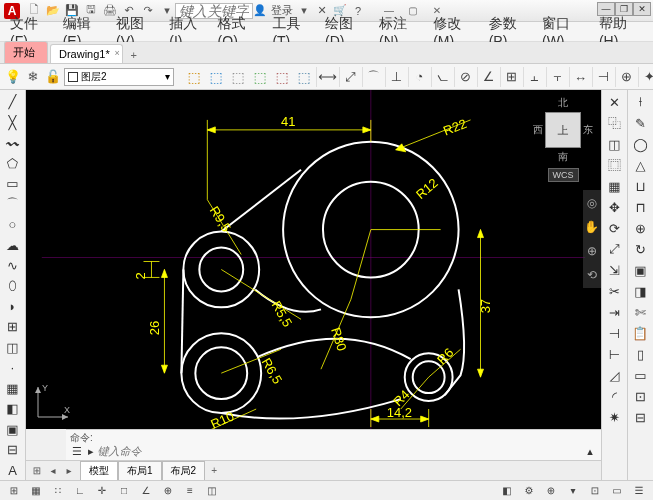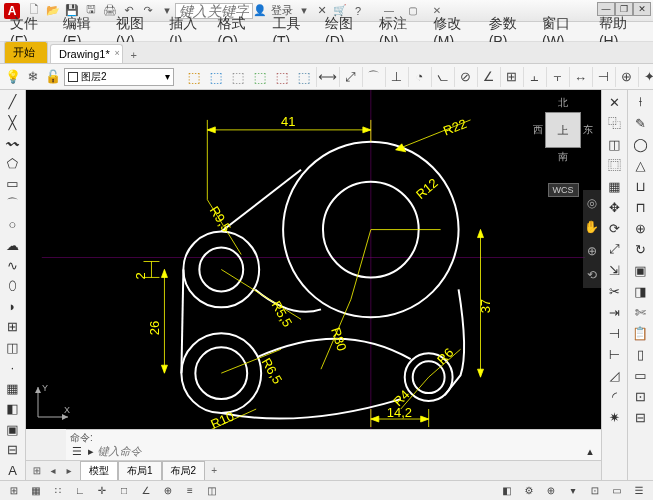--- a/index.html
+++ b/index.html
@@ -10,21 +10,21 @@
 .qat span { width: 16px; height: 16px; display: flex; align-items: center; justify-content: center; color: #555; cursor: pointer; }
 .title-center { flex: 1; text-align: center; color: #888; font-size: 11px; }
 .title-search { width: 78px; height: 16px; border: 1px solid #bbb; font-size: 14px; padding: 0 3px; font-style: italic; color: #999; background: #fff; }
 .title-right { display: flex; gap: 4px; align-items: center; color: #555; }
 .title-right .ico { width: 14px; height: 14px; display: flex; align-items: center; justify-content: center; }
 .win-btns { display: flex; margin-left: 8px; }
 .win-btns span { width: 24px; height: 18px; display: flex; align-items: center; justify-content: center; color: #666; cursor: pointer; font-size: 10px; }
 .menubar { height: 20px; background: #f5f5f5; display: flex; align-items: center; padding: 0 6px; gap: 2px; border-bottom: 1px solid #ddd; }
 .menubar span { padding: 2px 4px; cursor: pointer; color: #333; font-size: 14px; }
 .doc-tabs { height: 22px; background: #eaeaea; display: flex; align-items: flex-end; padding: 0 4px; border-bottom: 1px solid #ccc; }
-.doc-tab { padding: 3px 12px 3px 8px; background: #eab308; border: 1px solid #ccc; border-bottom: none; border-radius: 3px 3px 0 0; margin-right: 2px; font-size: 11px; cursor: pointer; position: relative; }
+.doc-tab { padding: 3px 12px 3px 8px; background: #fca5a5; border: 1px solid #ccc; border-bottom: none; border-radius: 3px 3px 0 0; margin-right: 2px; font-size: 11px; cursor: pointer; position: relative; }
 .doc-tab.active { background: #fff; }
 .doc-tab .x { position: absolute; right: 2px; top: 3px; font-size: 9px; color: #888; }
 .add-tab { width: 18px; height: 16px; display: flex; align-items: center; justify-content: center; color: #666; cursor: pointer; }
 .ribbon { height: 26px; background: #f5f5f5; border-bottom: 1px solid #ccc; display: flex; align-items: center; padding: 0 4px; gap: 2px; }
 .layer-state { display: flex; align-items: center; gap: 2px; }
 .layer-ico { width: 18px; height: 18px; display: flex; align-items: center; justify-content: center; color: #555; cursor: pointer; font-size: 13px; }
 .layer-combo { width: 110px; height: 18px; border: 1px solid #aaa; background: #fff; display: flex; align-items: center; padding: 0 3px; font-size: 10px; cursor: pointer; }
 .layer-combo .sq { width: 10px; height: 10px; border: 1px solid #333; margin-right: 3px; background: #fff; }
 .ribbon-sep { width: 1px; height: 20px; background: #ccc; margin: 0 3px; }
 .ribbon-extra { display: flex; gap: 2px; }
@@ -34,21 +34,21 @@
 .workspace { flex: 1; display: flex; min-height: 0; }
 .toolcol { width: 26px; background: #f2f2f2; border-right: 1px solid #ccc; display: flex; flex-direction: column; align-items: center; padding-top: 2px; gap: 1px; }
 .toolcol.right { border-right: none; border-left: 1px solid #ccc; }
 .tool { width: 22px; height: 20px; display: flex; align-items: center; justify-content: center; cursor: pointer; color: #333; font-size: 13px; }
 .canvas-wrap { flex: 1; display: flex; flex-direction: column; min-width: 0; }
 .canvas { flex: 1; background: #000; position: relative; overflow: hidden; }
 svg.drawing { width: 100%; height: 100%; }
 .ucs { position: absolute; left: 6px; bottom: 6px; color: #888; }
 .navcube { position: absolute; right: 8px; top: 6px; text-align: center; color: #aaa; font-size: 10px; }
 .navcube .cube { width: 36px; height: 36px; background: #ddd; border: 1px solid #888; margin: 2px auto; display: flex; align-items: center; justify-content: center; color: #333; font-size: 11px; }
-.navcube .wcs { margin-top: 19px; background: #333; border: 1px solid #666; padding: 1px 4px; font-size: 9px; color: #ccc; display: inline-block; }
+.navcube .wcs { margin-top: 4px; background: #333; border: 1px solid #666; padding: 1px 4px; font-size: 9px; color: #ccc; display: inline-block; }
 .navbar-side { position: absolute; right: 0; top: 100px; width: 18px; background: rgba(60,60,60,.6); color: #aaa; display: flex; flex-direction: column; gap: 10px; align-items: center; padding: 6px 0; font-size: 12px; }
 .cmdline-area { background: #f7f7f7; border-top: 1px solid #ccc; padding: 2px 4px; font-size: 11px; color: #333; margin-left: 40px; }
 .cmd-hist { color: #555; font-size: 10px; line-height: 12px; }
 .cmd-input-row { display: flex; align-items: center; gap: 4px; }
 .cmd-prompt { color: #333; }
 .cmd-input { flex: 1; border: none; background: transparent; font-size: 11px; font-style: italic; color: #888; outline: none; }
 .cmd-ico { width: 14px; height: 14px; display: flex; align-items: center; justify-content: center; cursor: pointer; }
 .layout-tabs { height: 20px; background: #eee; border-top: 1px solid #ccc; display: flex; align-items: center; padding: 0 4px; gap: 0; font-size: 10px; }
 .ltab { padding: 2px 8px; border: 1px solid #bbb; background: #f8f8f8; cursor: pointer; }
 .ltab.active { background: #fff; font-weight: normal; }

